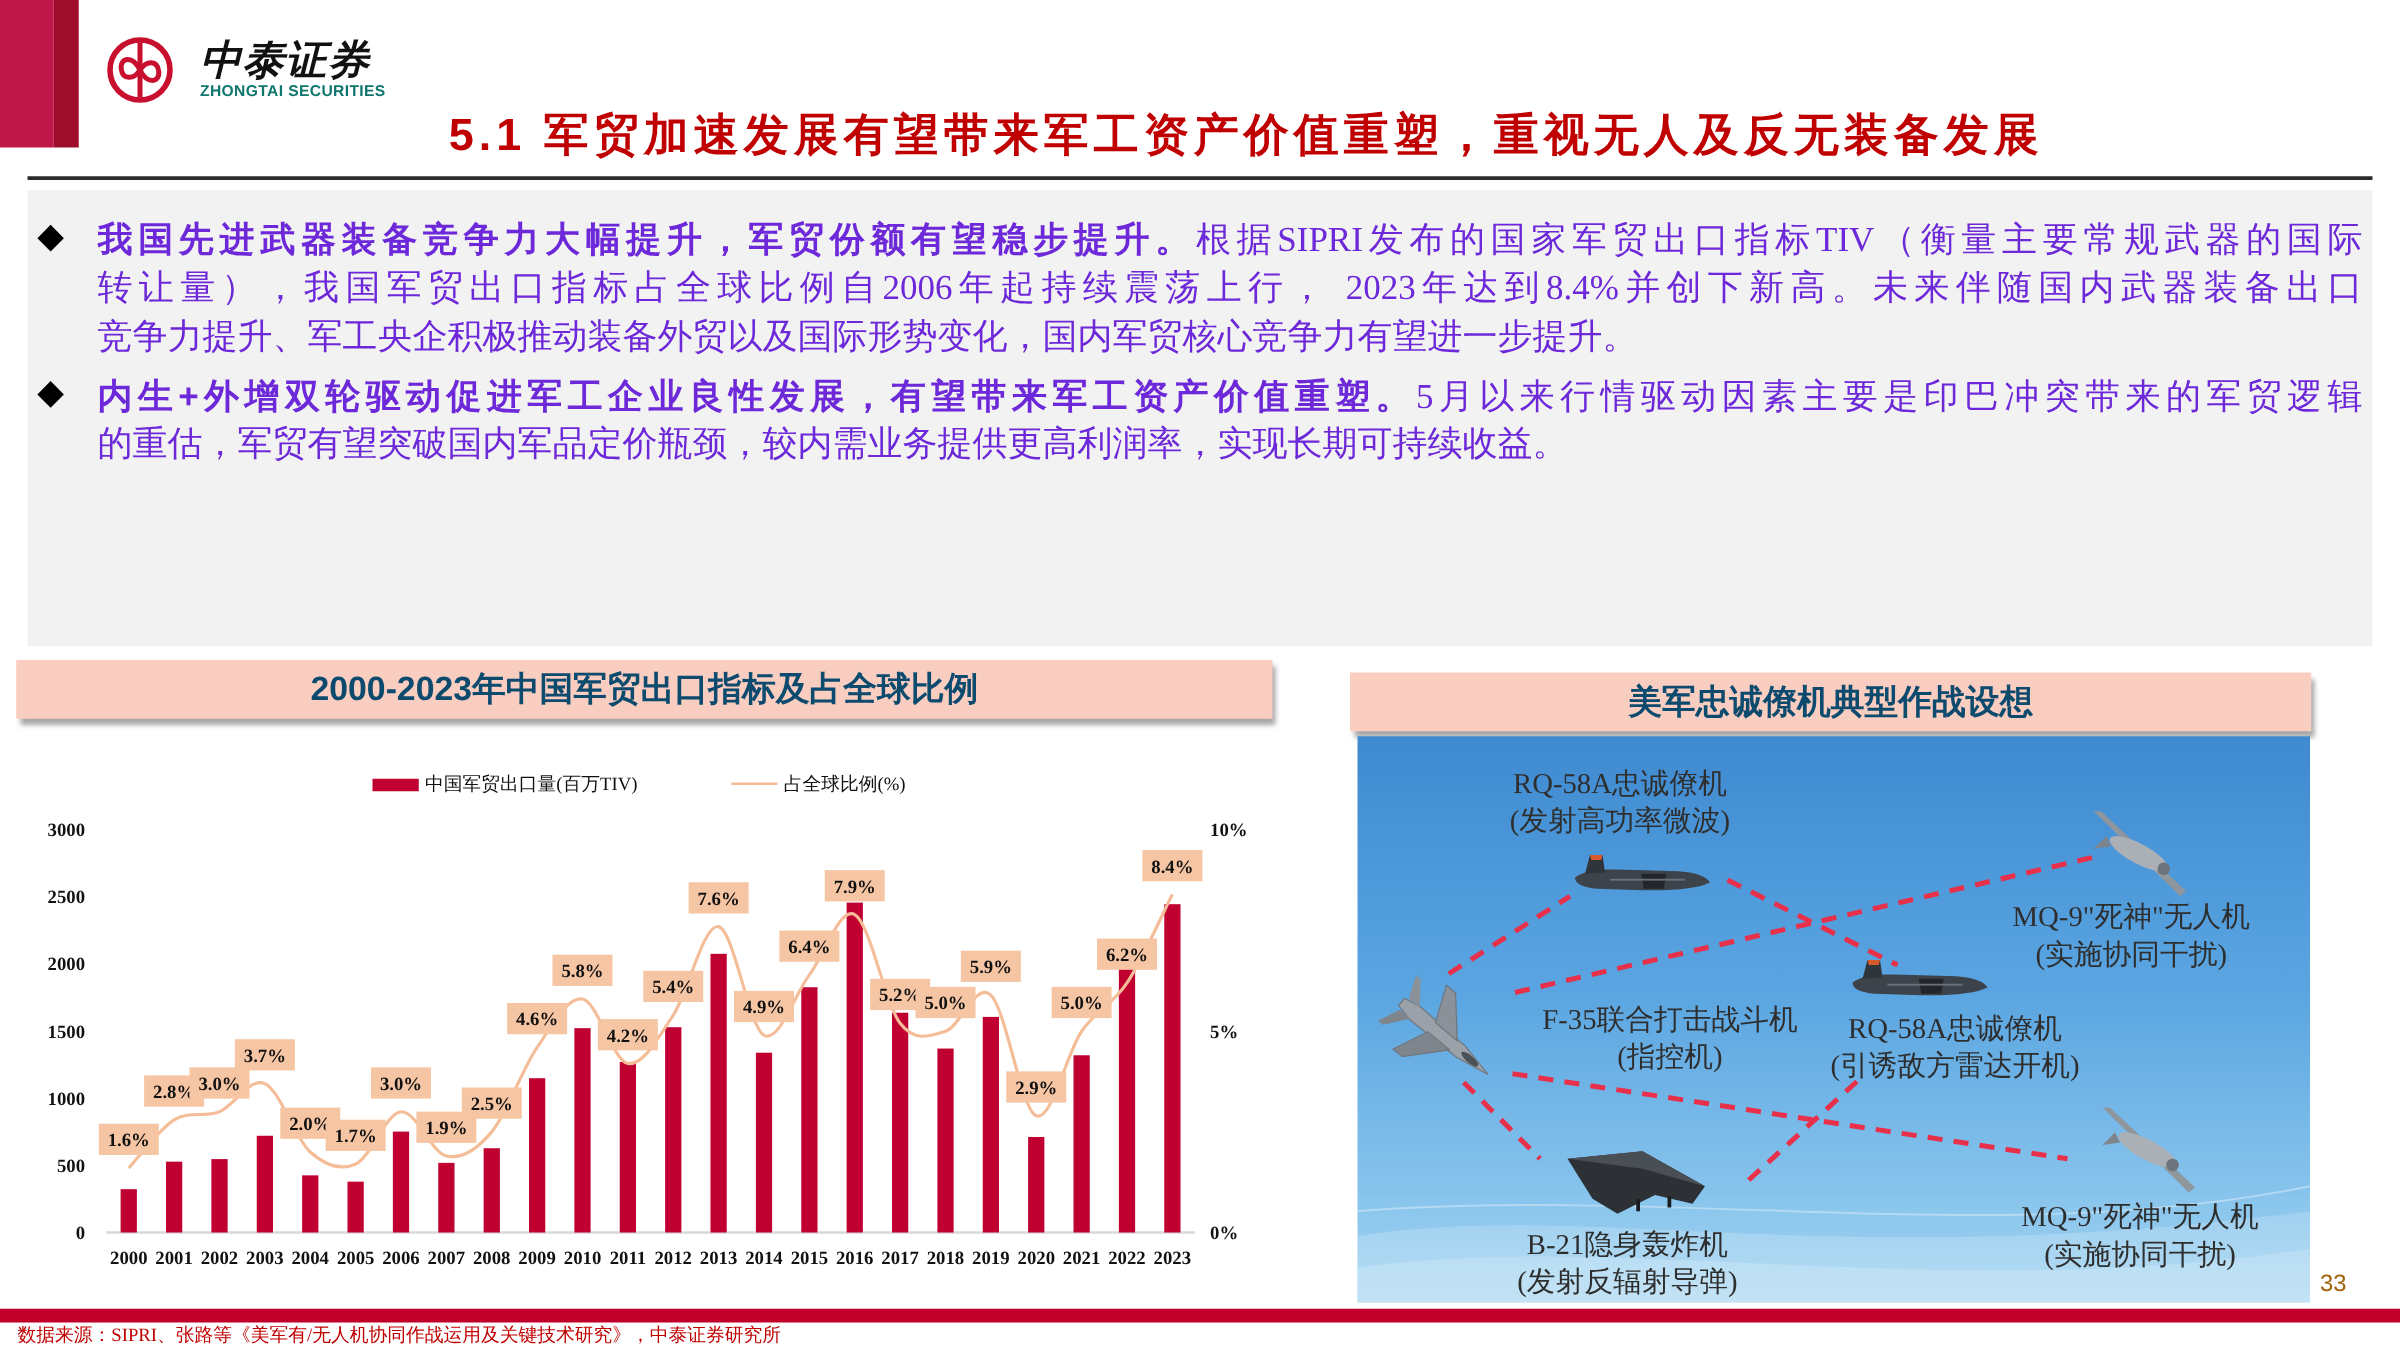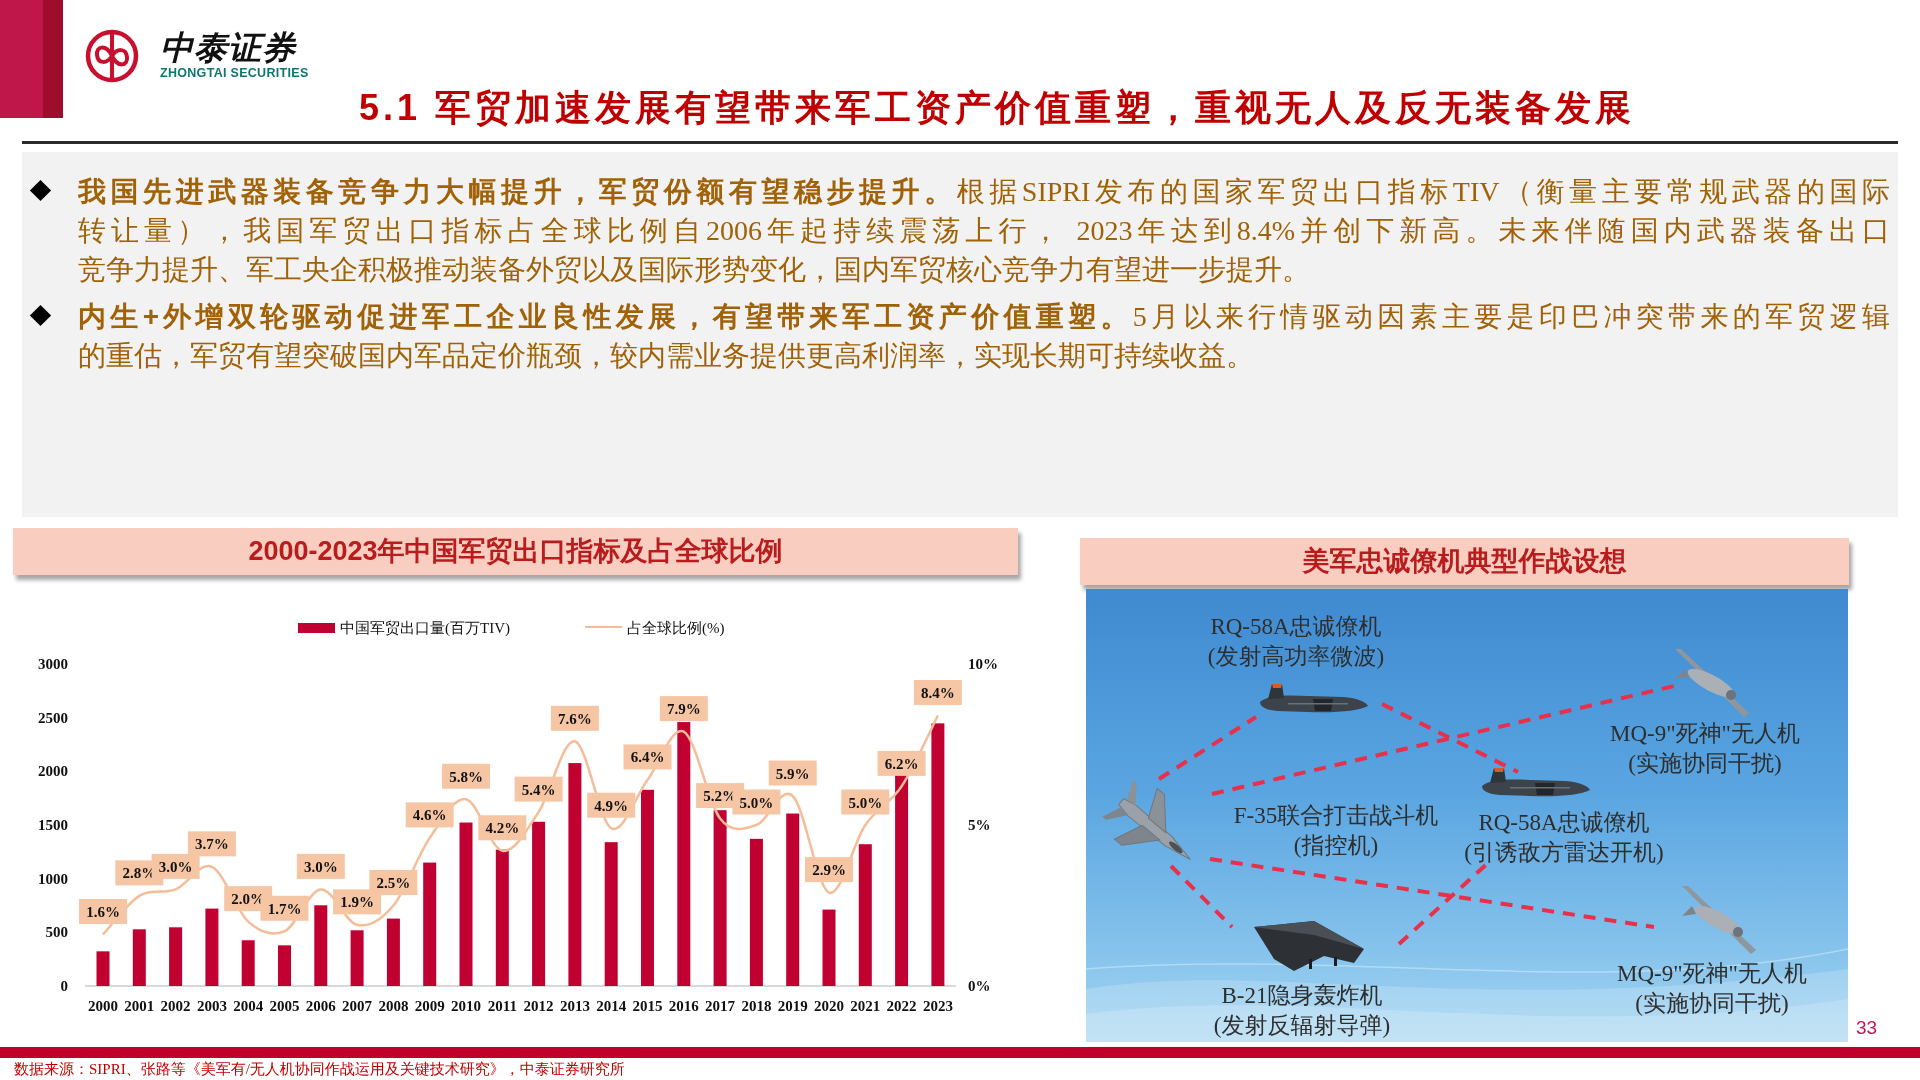--- a/index.html
+++ b/index.html
@@ -27,31 +27,31 @@
   .title-rule { left: 22px; top: 141px; width: 1876px; height: 3px; background: #2b2b2b; }
 
   
   .bullets-box { left: 22px; top: 152px; width: 1876px; height: 365px; background: #F2F2F2; }
   .bullet { position: absolute; left: 56px; width: 1812px; }
   .diamond {
     position: absolute; left: -45px; top: 11px; width: 15px; height: 15px;
     background: #000; transform: rotate(45deg);
   }
   .bline {
-    width: 1812px; height: 39px; line-height: 39px; font-size: 28px; color: #a16207;
+    width: 1812px; height: 39px; line-height: 39px; font-size: 28px; color: #6d28d9;
     text-align: justify; text-align-last: justify; overflow: hidden;
     font-family: "Liberation Serif", "DejaVu Serif", serif;
   }
   .bline.last { text-align-last: left; }
   .lead { font-weight: bold; font-family: "Liberation Sans", "DejaVu Sans", sans-serif; }
 
   
   .section-bar {
     height: 47px; background: #FACDC1; box-shadow: 3px 5px 4px rgba(0,0,0,0.35);
-    text-align: center; line-height: 47px; font-size: 27px; font-weight: bold; color: #b91c1c;
+    text-align: center; line-height: 47px; font-size: 27px; font-weight: bold; color: #0c4a6e;
     white-space: nowrap;
   }
   .left-bar { left: 13px; top: 528px; width: 1005px; }
   .right-bar { left: 1080px; top: 528px; width: 769px; margin-top: 10px; }
 
   
   .legend-swatch-bar { left: 298px; top: 623px; width: 37px; height: 10px; background: #BF0030; }
   .legend-text { top: 618px; font-size: 15px; line-height: 20px; color: #111; white-space: nowrap;
     font-family: "Liberation Serif", "DejaVu Serif", serif; }
   .legend-swatch-line { left: 585px; top: 626px; width: 37px; height: 2px; background: #F4BD98; }
@@ -66,21 +66,21 @@
     left: 1086px; top: 589px; width: 762px; height: 453px; overflow: hidden;
     background: linear-gradient(to bottom, #3F8AD0 0%, #5AA5E1 45%, #86C3EC 80%, #A6D6F1 100%);
   }
   .ill-svg { position: absolute; left: 0; top: 0; width: 762px; height: 453px; }
   .ill-label {
     position: absolute; transform: translateX(-50%); text-align: center;
     font-size: 23px; line-height: 30px; white-space: nowrap; color: #2e2e2e;
     font-family: "Liberation Serif", "DejaVu Serif", serif;
   }
 
-  .page-number { left: 1856px; top: 1016px; font-size: 19px; line-height: 24px; color: #be185d; }
+  .page-number { left: 1856px; top: 1016px; font-size: 19px; line-height: 24px; color: #a16207; }
 
   .footer-band { left: 0; top: 1047px; width: 1920px; height: 11px; background: #C0002B; }
   .footer-source { left: 14px; top: 1060px; font-size: 15px; line-height: 18px; color: #C00000; white-space: nowrap;
     font-family: "Liberation Serif", "DejaVu Serif", serif; }
 </style>
 </head>
 <body>
 
 <div id="page">
 

